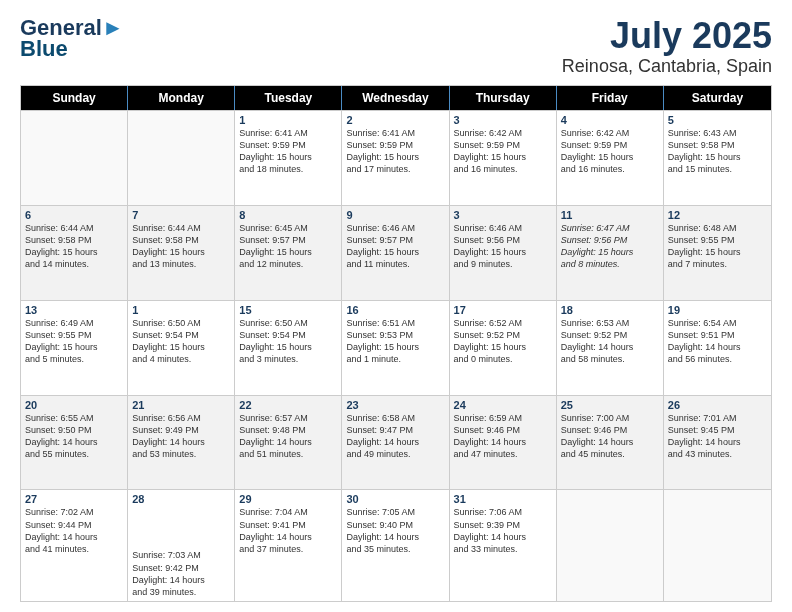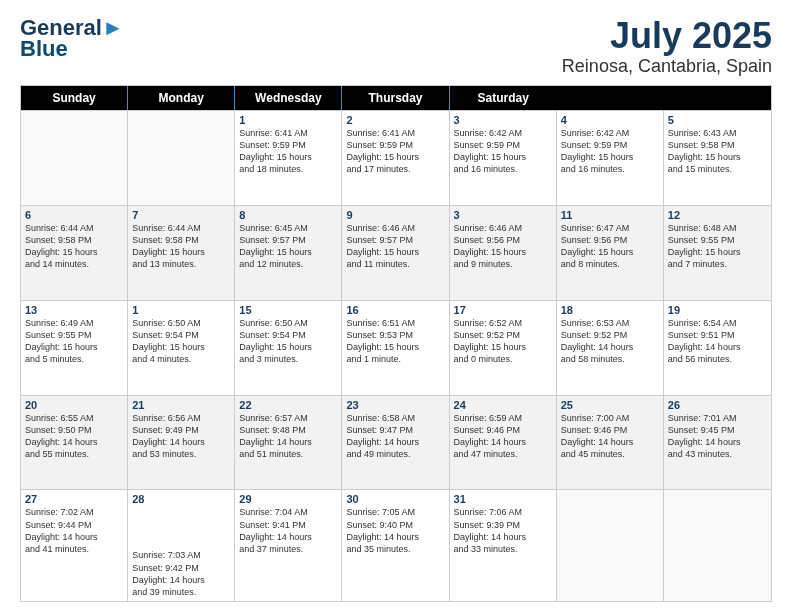--- a/index.html
+++ b/index.html
@@ -122,22 +122,24 @@
       <div class="month-title">July 2025</div>
       <div class="location">Reinosa, Cantabria, Spain</div>
     </div>
   </div>
 
   <div class="calendar">
     <div class="cal-header">
 
     <div class="cal-header-cell">Sunday</div>
         <div class="cal-header-cell">Monday</div>
+        <div class="cal-header-cell">Tuesday</div>
         <div class="cal-header-cell">Wednesday</div>
         <div class="cal-header-cell">Thursday</div>
+        <div class="cal-header-cell">Friday</div>
         <div class="cal-header-cell">Saturday</div>
       </div>
     <div class="cal-body">
 
     <div class="cal-row">
           <div class="cal-cell empty"></div>
           <div class="cal-cell empty"></div>
           <div class="cal-cell">
             <div class="day-num">1</div>
             <div class="cell-info" style="white-space: pre-line;">Sunrise: 6:41 AM
@@ -205,21 +207,21 @@
           </div>
           <div class="cal-cell shaded">
             <div class="day-num">3</div>
             <div class="cell-info" style="white-space: pre-line;">Sunrise: 6:46 AM
 Sunset: 9:56 PM
 Daylight: 15 hours
 and 9 minutes.</div>
           </div>
           <div class="cal-cell shaded">
             <div class="day-num">11</div>
-            <div class="cell-info" style="white-space: pre-line;">Sunrise: 6:47 AM
+            <div class="cell-info" style="white-space: pre-line; font-style: italic;">Sunrise: 6:47 AM
 Sunset: 9:56 PM
 Daylight: 15 hours
 and 8 minutes.</div>
           </div>
           <div class="cal-cell shaded">
             <div class="day-num">12</div>
             <div class="cell-info" style="white-space: pre-line;">Sunrise: 6:48 AM
 Sunset: 9:55 PM
 Daylight: 15 hours
 and 7 minutes.</div>

